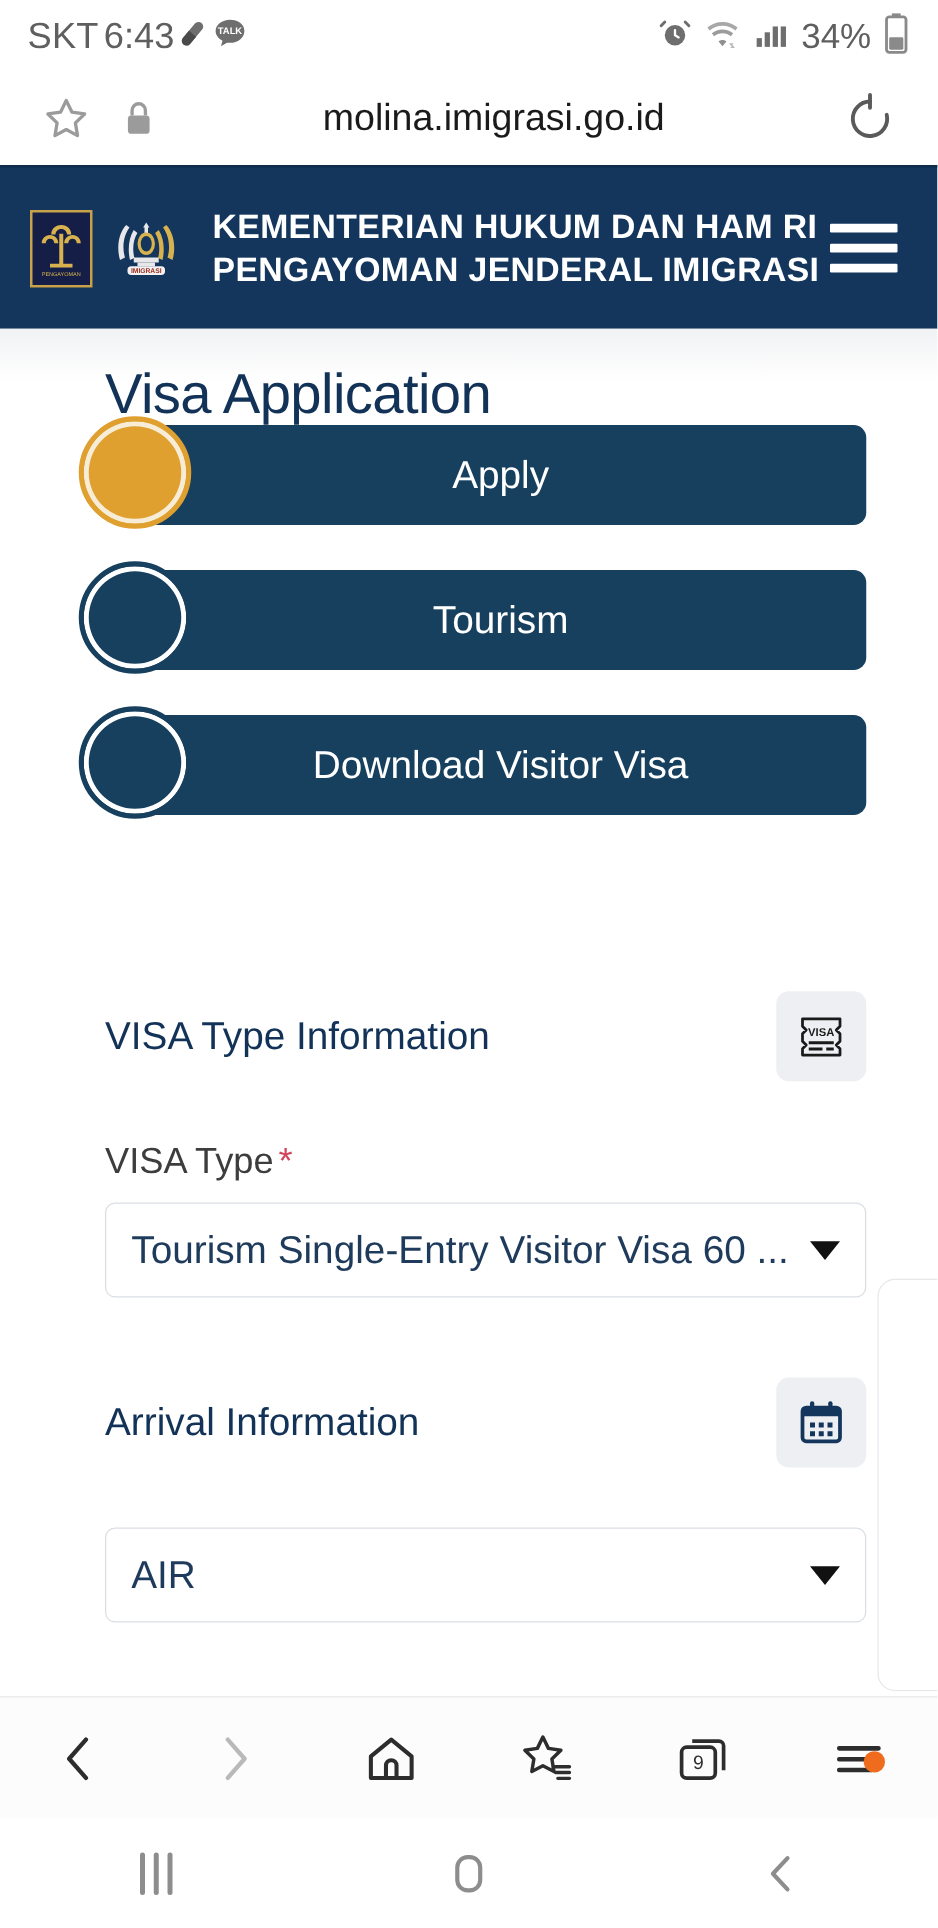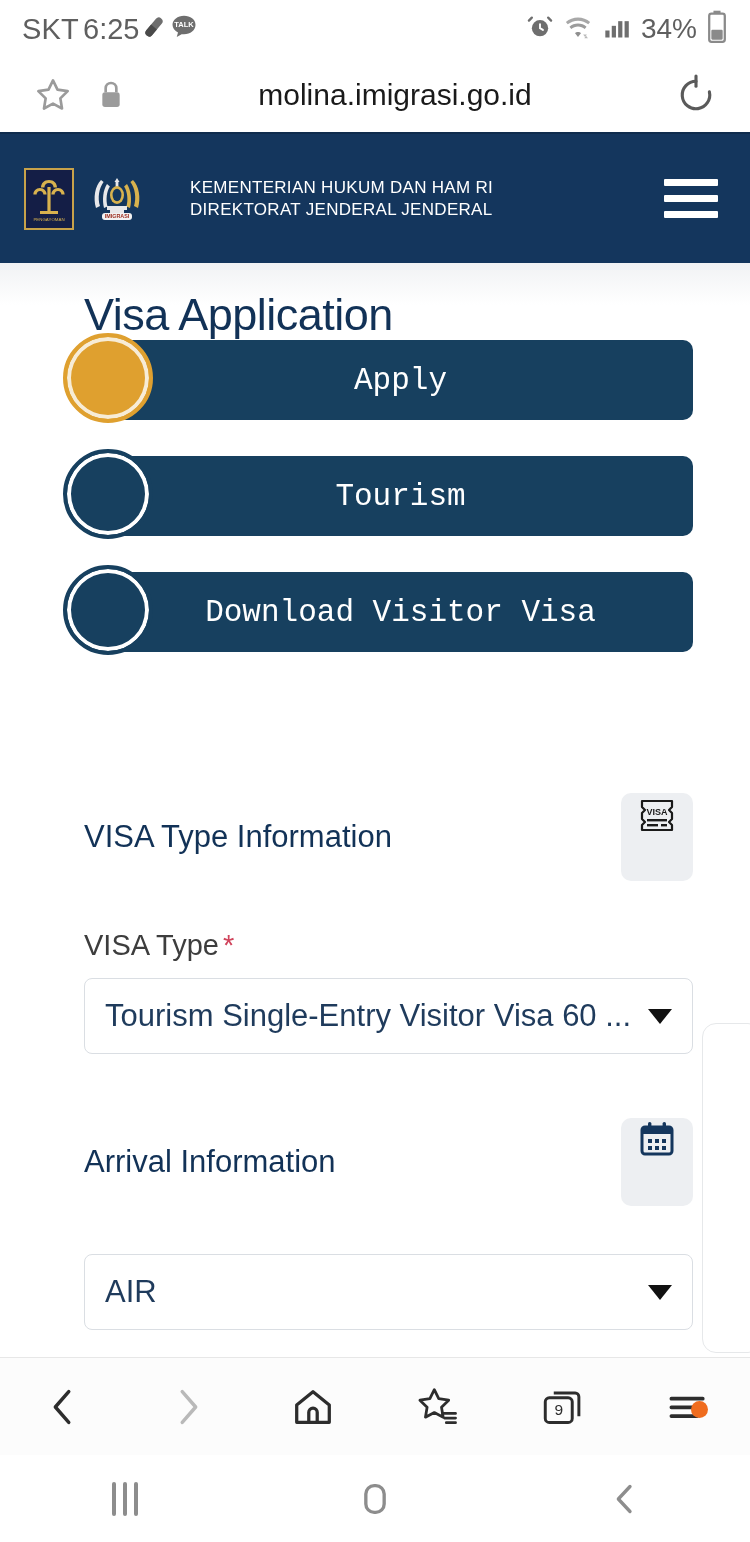--- a/index.html
+++ b/index.html
@@ -57,21 +57,21 @@
     background:#141e46;
     border:2px solid #c7a24a;
     display:flex;align-items:center;justify-content:center;
   }
   .logo-imigrasi{ width:66px;height:62px; display:flex;align-items:center;justify-content:center;}
   .header-titles{
     margin-left:20px;
     color:#ffffff;
     line-height:1.28;
   }
-  .header-titles div{ font-size:17px; font-weight:normal; letter-spacing:.3px;margin-left:20px; }
+  .header-titles div{ font-size:27px; font-weight:bold; letter-spacing:.3px; }
   .hamburger{
     margin-left:auto;
     width:58px; display:flex; flex-direction:column; gap:9px;
     padding-right:4px;
   }
   .hamburger span{ display:block;height:7px;background:#fff;border-radius:1px; }
 
   
   .page{
     position:relative;
@@ -81,21 +81,21 @@
     overflow:hidden;
   }
   .page-title{
     font-size:45px; font-weight:normal; color:#123257;
     padding:26px 0 0 84px;
     letter-spacing:-.5px;
   }
 
   
   .steps{ margin-top:-8px; position:relative; }
-  .step{ position:relative; height:98px; margin-bottom:18px;font-family:Liberation Mono, monospace;}
+  .step{ position:relative; height:98px; margin-bottom:18px;}
   .step-bar{
     position:absolute; left:108px; right:57px; top:7px; height:80px;
     background:#17405f; border-radius:10px;
     display:flex; align-items:center; justify-content:center;
   }
   .step-bar span{ color:#ffffff; font-size:31px; }
   .step-circle{
     position:absolute; left:63px; top:0;
     width:90px;height:90px;border-radius:50%;
     border:4px solid #17405f;
@@ -110,22 +110,22 @@
   }
 
   
   .form{ padding:0 57px 0 84px; margin-top:130px; position:relative;}
   .section-head{
     display:flex; align-items:center; justify-content:space-between;
     margin-bottom:48px;
   }
   .section-title{ font-size:31px; font-weight:normal; color:#123257; }
   .section-icon{
-    width:72px;height:88px;border-radius:10px;background:#edeff2;
-    display:flex;align-items:flex-start;justify-content:center;
+    width:72px;height:72px;border-radius:10px;background:#edeff2;
+    display:flex;align-items:center;justify-content:center;
   }
   .field-label{
     font-size:29px; color:#3d3d3d; margin-bottom:16px;
   }
   .req{ color:#d0445c; margin-left:4px; }
   .select-box{
     height:76px; border:1.5px solid #dadee3; border-radius:8px;
     background:#fff; display:flex; align-items:center;
     padding:0 20px; position:relative;
   }
@@ -163,21 +163,21 @@
   .nav-item{ flex:1; display:flex; align-items:center; justify-content:center;}
   .nav-recents{ display:flex; gap:7px; }
   .nav-recents i{ display:block;width:4px;height:34px;background:#8d8d8d;border-radius:2px;}
 </style>
 </head>
 <body>
 
 <div class="statusbar">
   <div class="sb-left">
     <span class="sb-carrier">SKT</span>
-    <span class="sb-time">6:25</span>
+    <span class="sb-time">6:43</span>
     <span class="icon-pill">
       <svg width="30" height="30" viewBox="0 0 24 24">
         <g transform="rotate(40 12 12)">
           <rect x="9" y="3" width="6" height="18" rx="3" fill="#6e6e6e"></rect>
           <path d="M9 12h6v6a3 3 0 0 1-6 0z" fill="#4a4a4a"></path>
         </g>
       </svg>
     </span>
     <span class="icon-talk">
       <svg width="30" height="30" viewBox="0 0 24 24">
@@ -267,21 +267,21 @@
         <ellipse cx="32" cy="25" rx="4.4" ry="6.2" fill="#14365d"></ellipse>
         <rect x="22" y="36" width="20" height="4" fill="#e8e8ea"></rect>
         <rect x="25" y="40" width="14" height="3" fill="#e8e8ea"></rect>
         <rect x="17" y="43" width="30" height="7" rx="3" fill="#f2f2f2"></rect>
         <text x="32" y="48.4" font-size="5.4" fill="#9b2d1f" text-anchor="middle" font-family="Liberation Sans, sans-serif" font-weight="bold">IMIGRASI</text>
       </svg>
     </div>
   </div>
   <div class="header-titles">
     <div>KEMENTERIAN HUKUM DAN HAM RI</div>
-    <div>DIREKTORAT JENDERAL JENDERAL</div>
+    <div>PENGAYOMAN JENDERAL IMIGRASI</div>
   </div>
   <div class="hamburger">
     <span></span>
     <span></span>
     <span></span>
   </div>
 </div>
 
 <div class="page">
 

